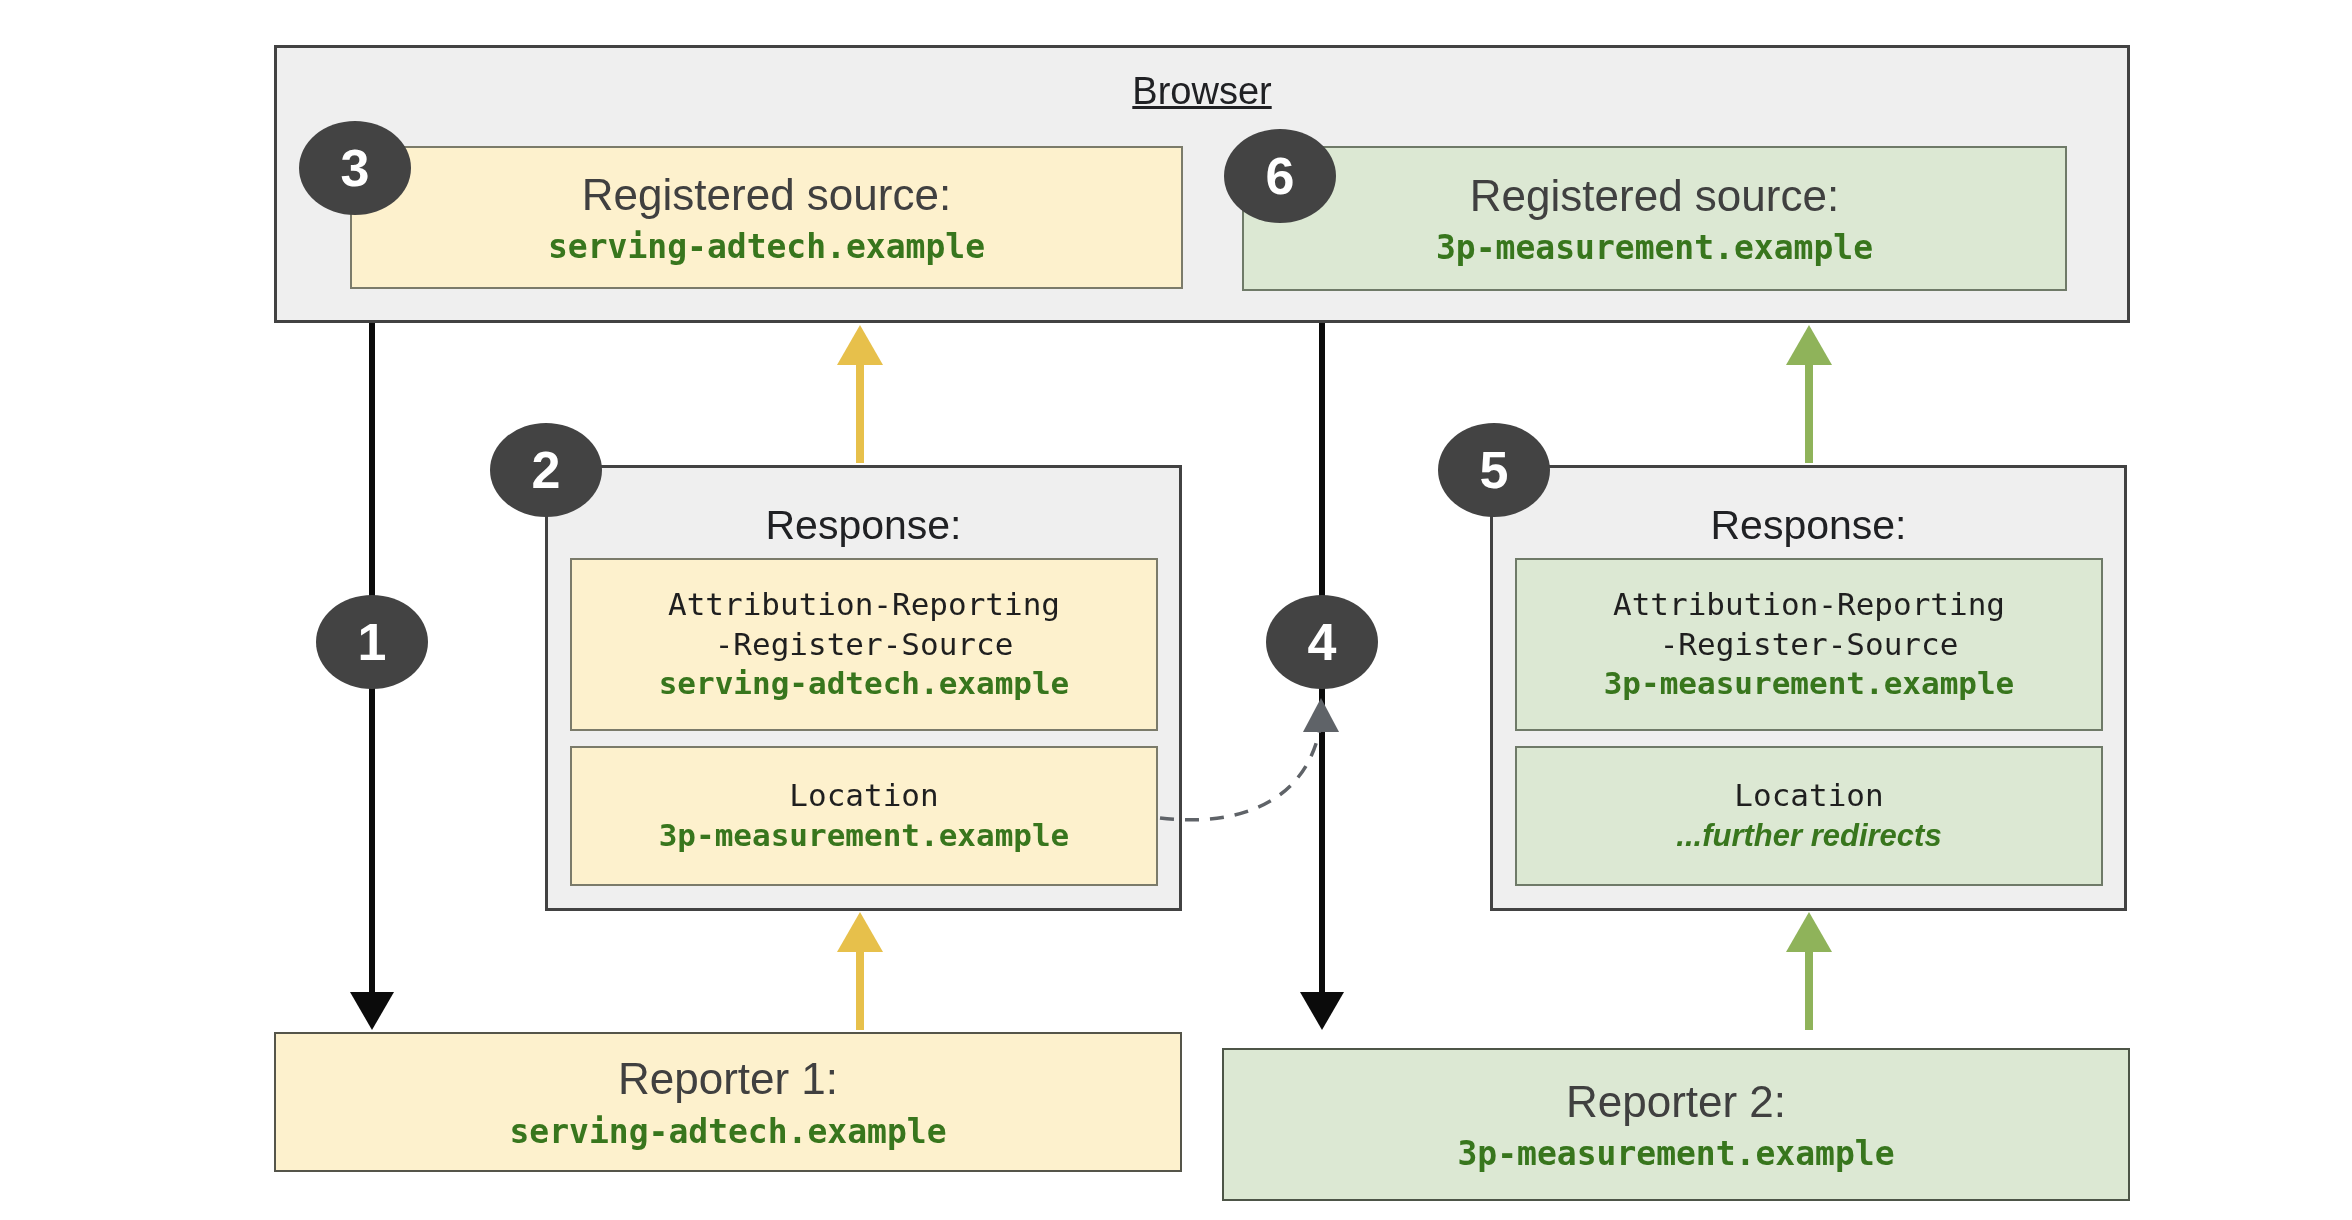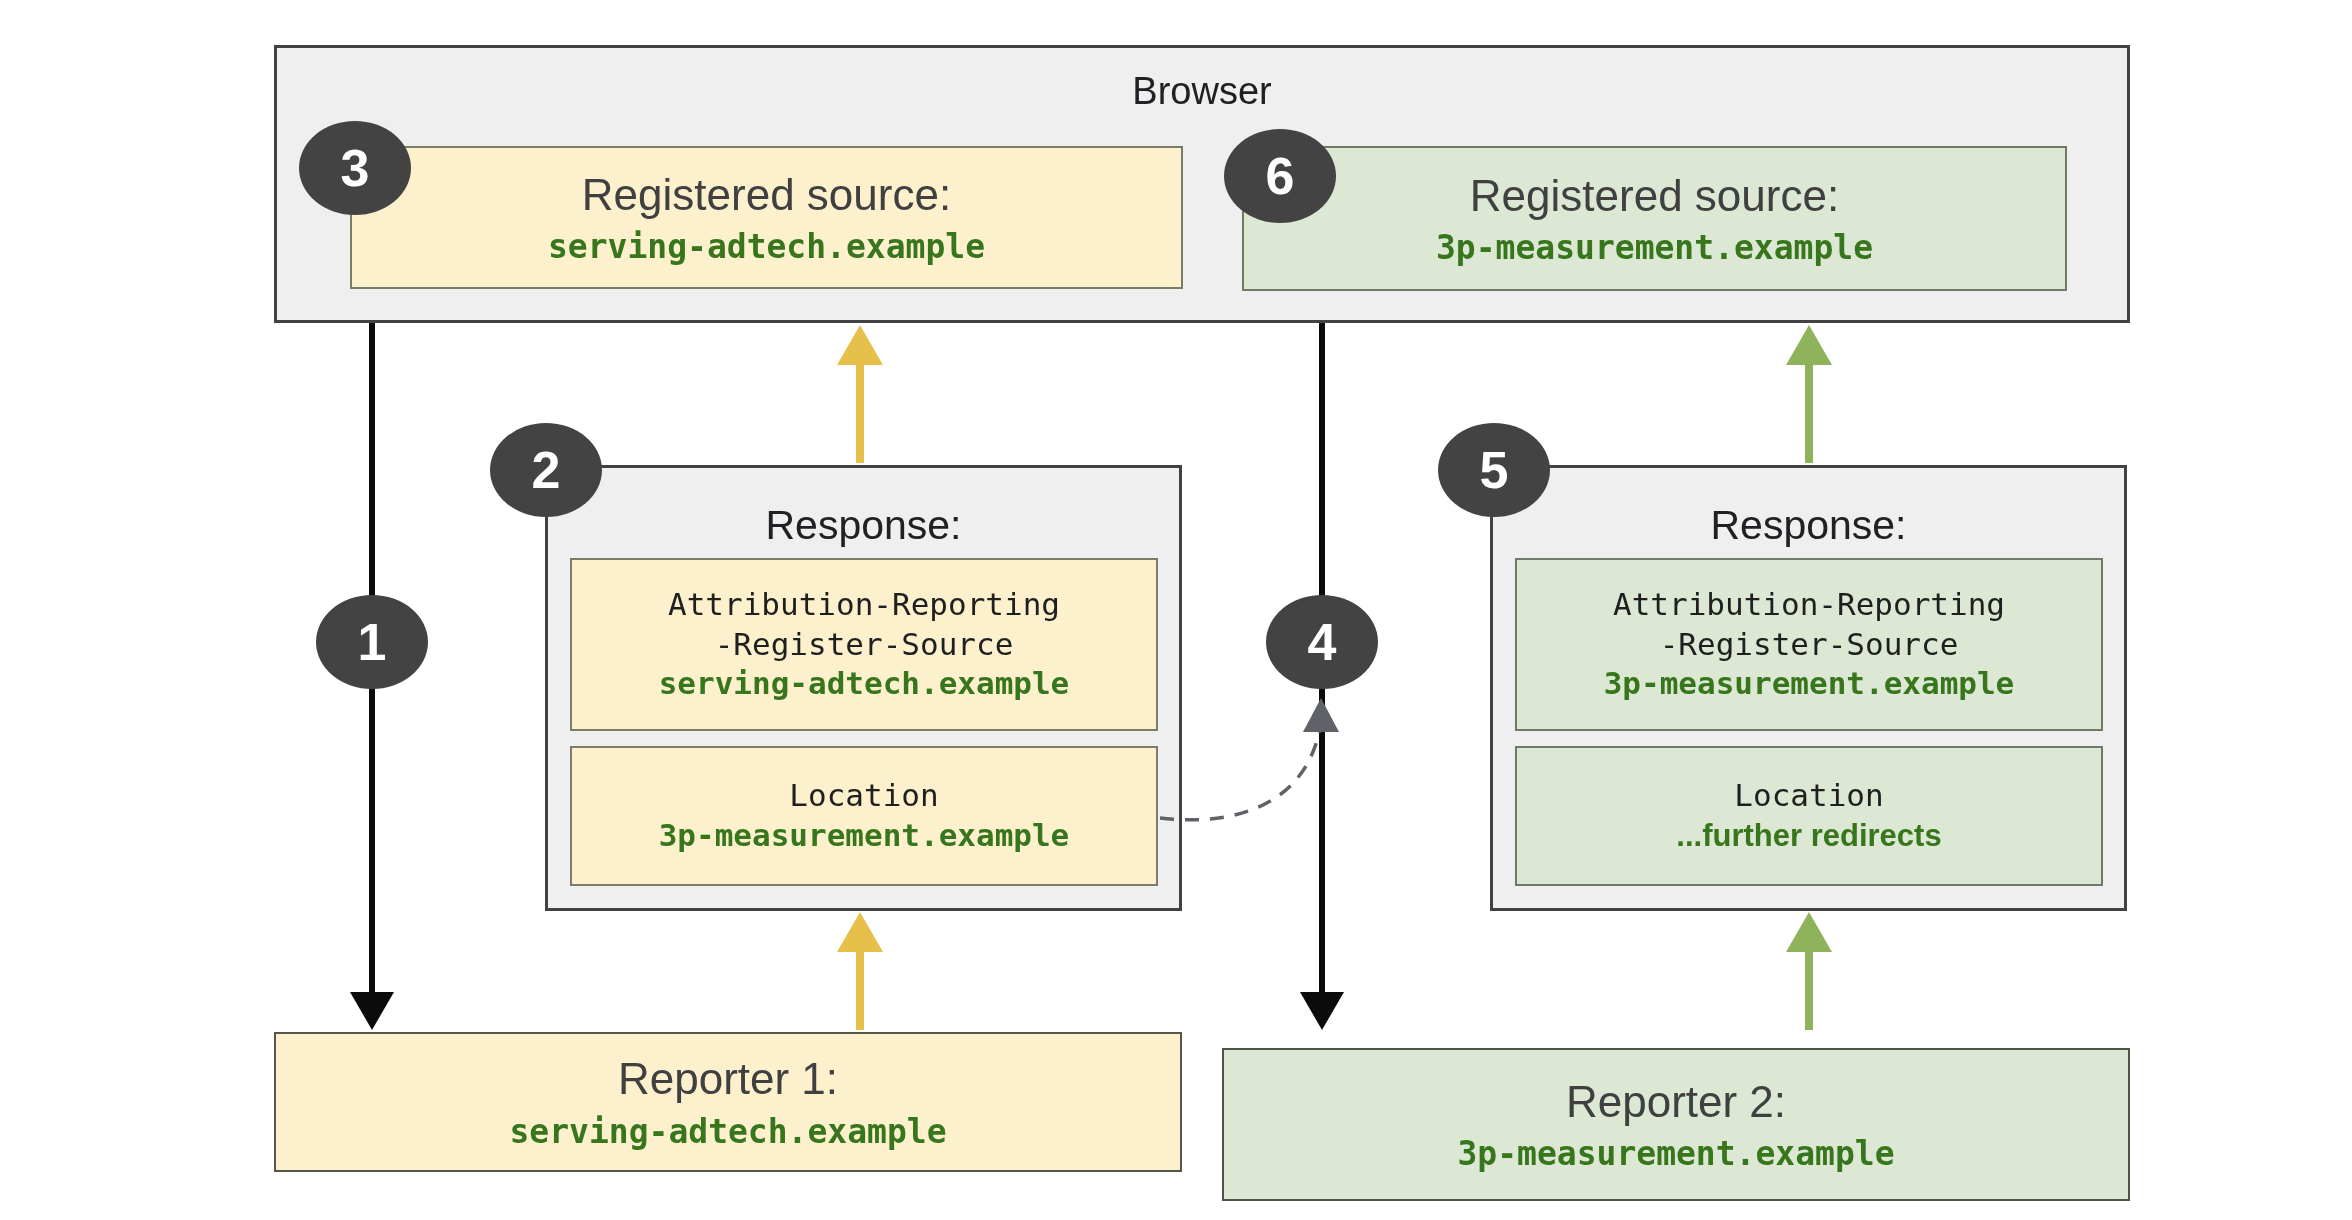--- a/index.html
+++ b/index.html
@@ -30,40 +30,40 @@
   .mono-black{
     font-family:"DejaVu Sans Mono","Liberation Mono",monospace;
     font-size:31px;color:#1f1f1f;line-height:1.28;
   }
   .mono-green-small{
     font-family:"DejaVu Sans Mono","Liberation Mono",monospace;
     font-weight:bold;font-size:31px;color:#38761d;line-height:1.28;
   }
   .redirects{
     font-family:"Liberation Sans",sans-serif;
-    font-weight:bold;font-size:31px;color:#38761d;line-height:1.3;
+    font-weight:bold;font-style:italic;font-size:31px;color:#38761d;line-height:1.3;
   }
   .response-title{
     position:absolute;top:22px;left:0;right:0;text-align:center;font-size:41px;color:#202124;margin-top:12px;
   }
   .badge{
     position:absolute;width:112px;height:94px;border-radius:50%;
     background:#434343;color:#ffffff;
     display:flex;align-items:center;justify-content:center;
     font-size:52px;font-weight:bold;z-index:30;
   }
   svg.arrows{position:absolute;left:0;top:0;z-index:20;pointer-events:none;}
 </style>
 </head>
 <body>
 
 <div id="canvas">
 
   <div class="box gray-box" style="left:274px;top:45px;width:1856px;height:278px;">
-    <div class="container-title" style="top:22px;">Browser</div>
+    <div class="container-title" style="top:22px;text-decoration:underline;">Browser</div>
   </div>
 
   <div class="box yellow-box" style="left:350px;top:146px;width:833px;height:143px;z-index:5;">
     <div class="label">Registered source:</div>
     <div class="mono-domain">serving-adtech.example</div>
   </div>
 
   <div class="box green-box" style="left:1242px;top:146px;width:825px;height:145px;z-index:5;">
     <div class="label">Registered source:</div>
     <div class="mono-domain">3p-measurement.example</div>

